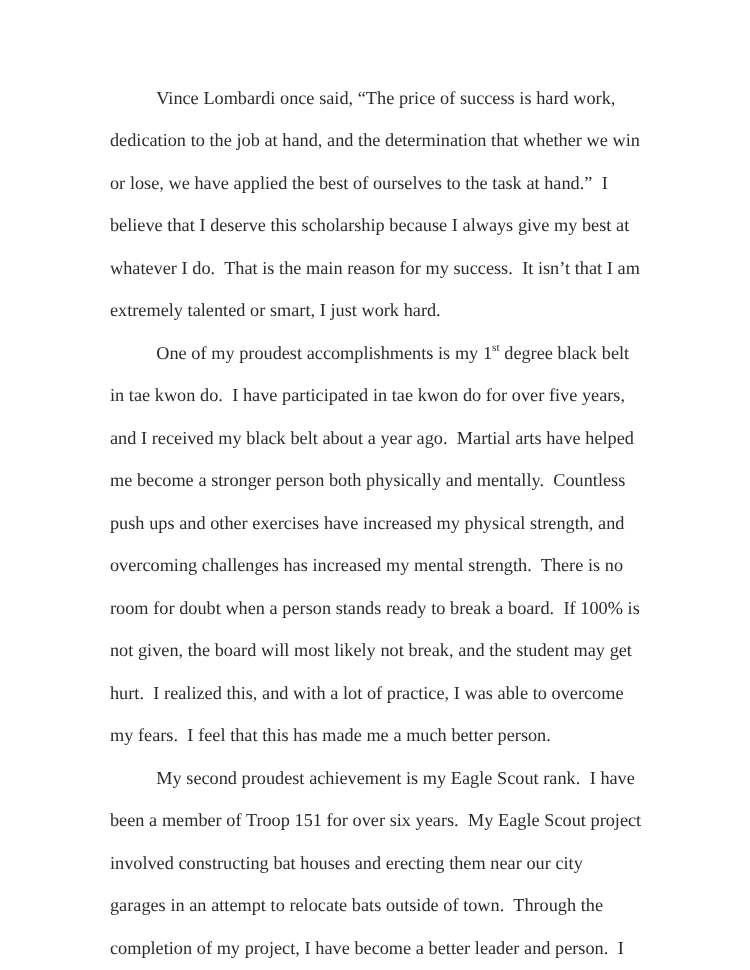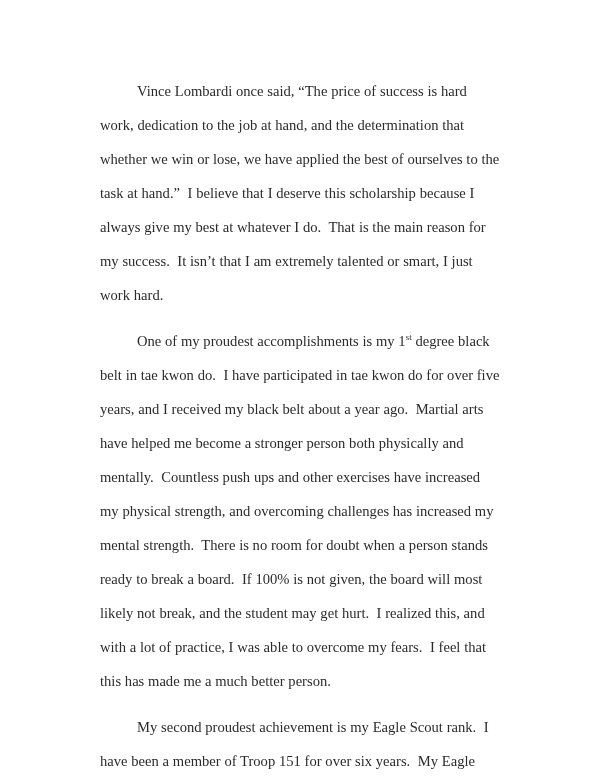--- a/index.html
+++ b/index.html
@@ -20,21 +20,21 @@
     background: #ffffff;
     box-sizing: border-box;
   }
   .doc-body {
     position: absolute;
     left: 88px;
     top: 62px;
     width: 426px;
   }
   .para {
-    margin: 12px;
+    margin: 0;
     padding: 0;
     font-size: 14.6px;
     line-height: 34px;
     color: #2b2b2b;
     text-align: left;
     text-indent: 37px;
     white-space: pre-wrap;
     word-spacing: 0.1px;
     -webkit-font-smoothing: antialiased;
     text-rendering: optimizeLegibility;

